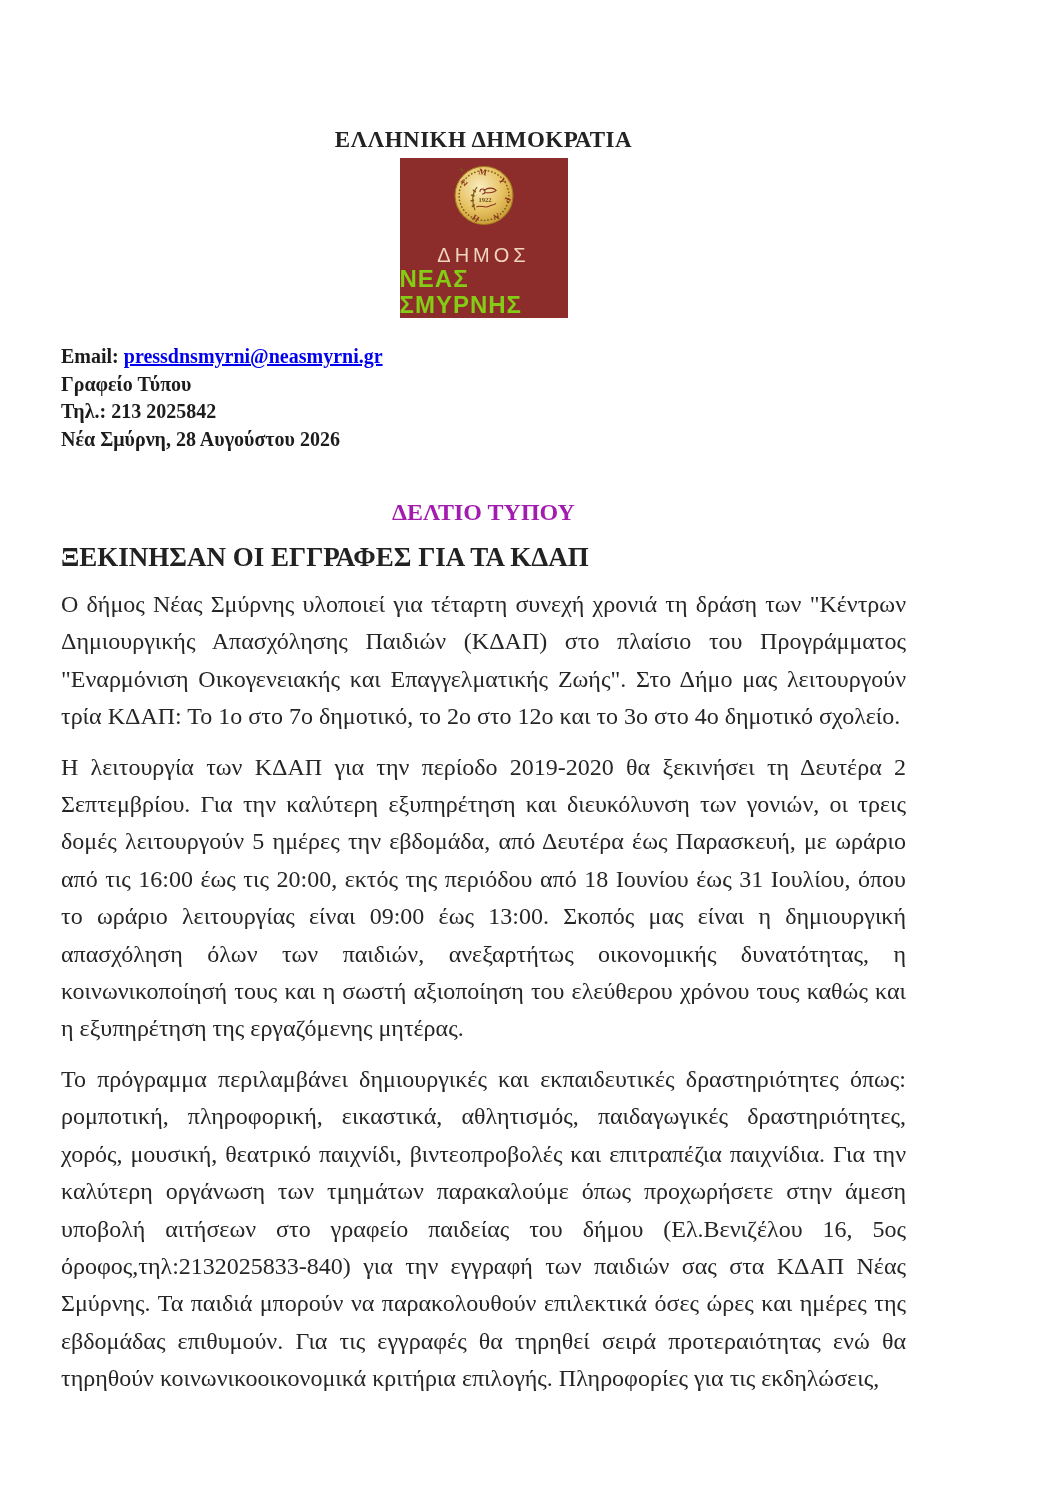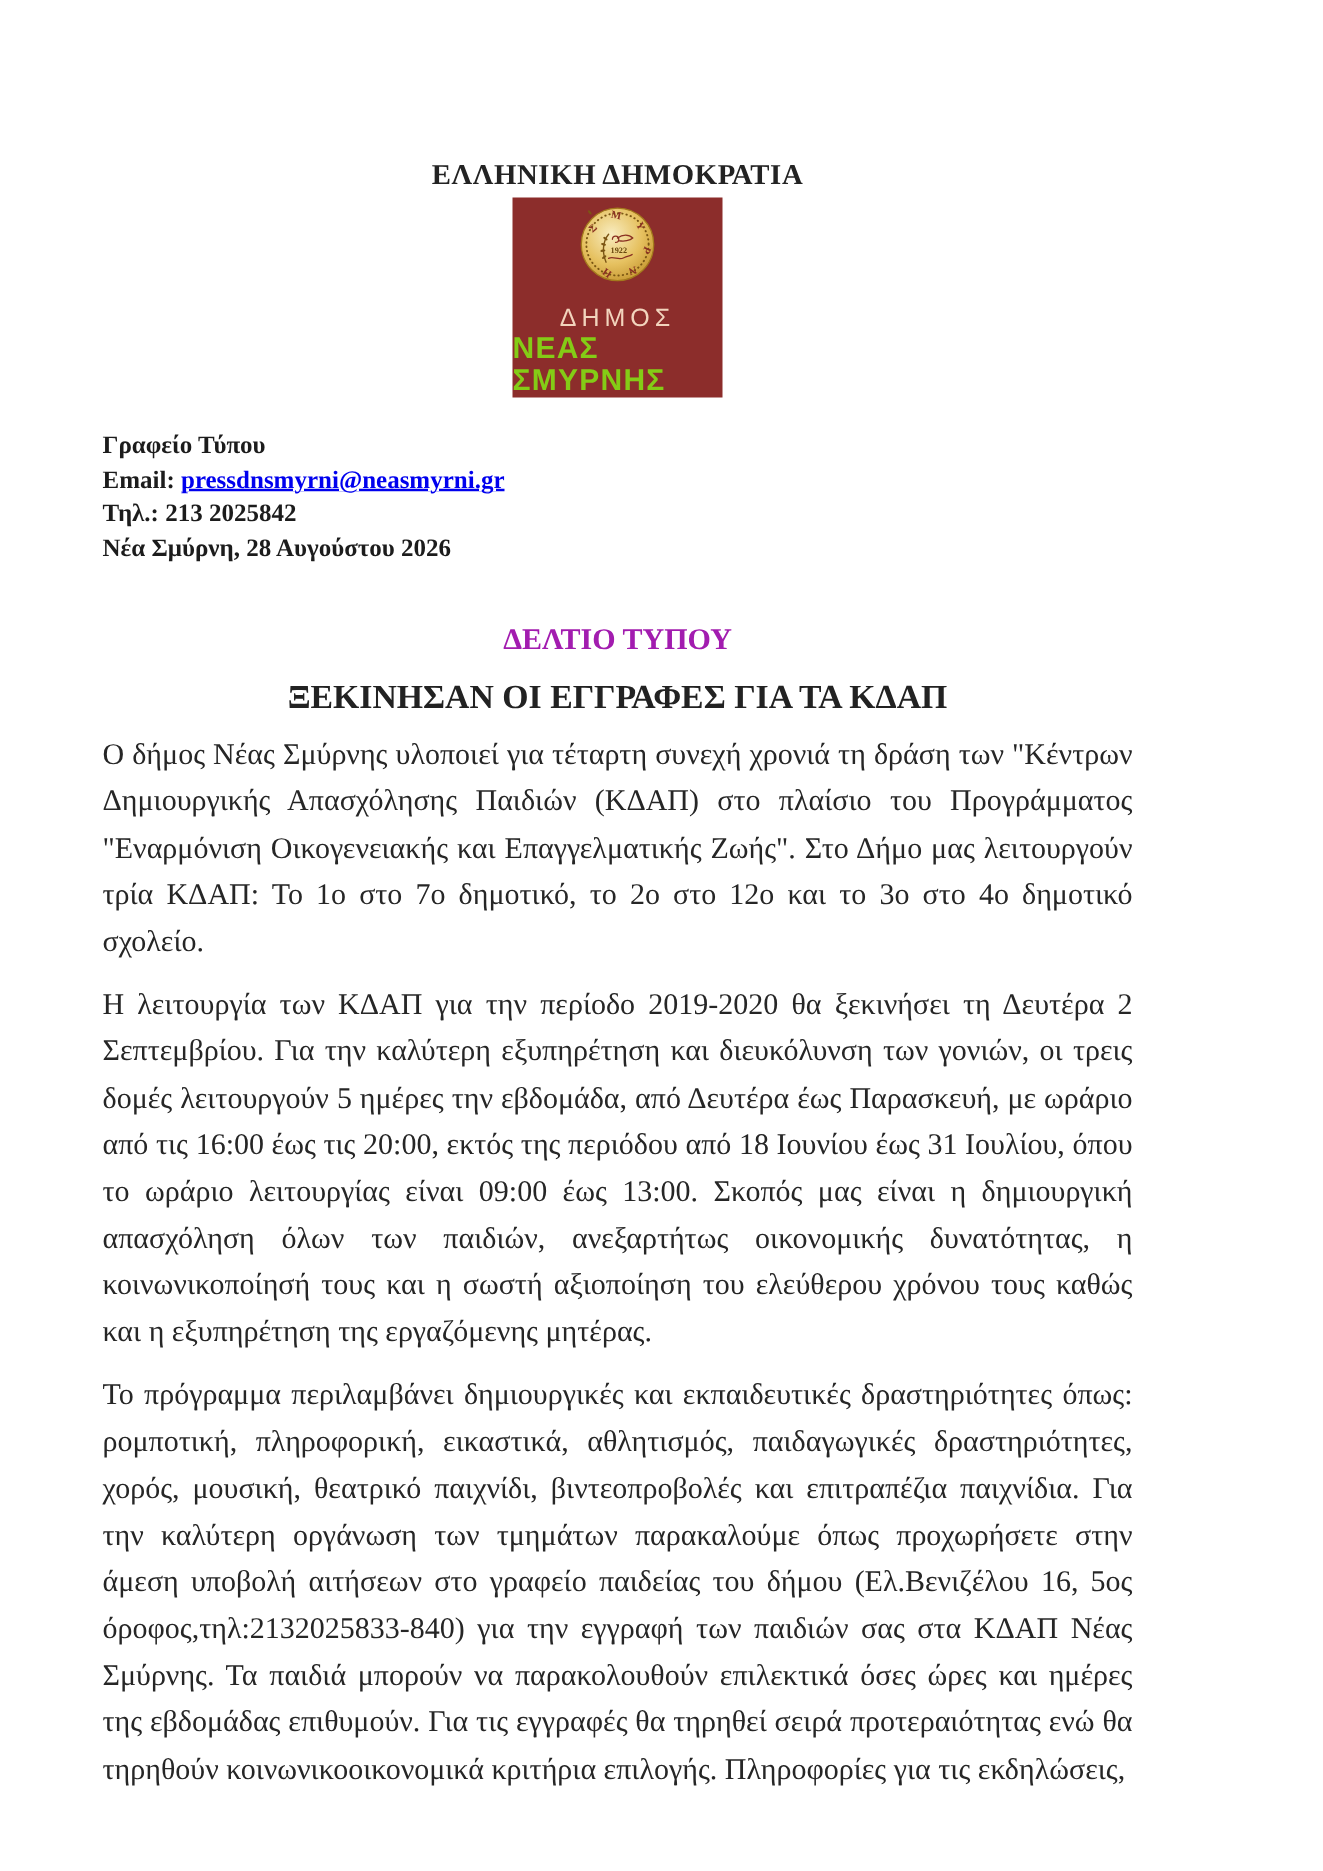--- a/index.html
+++ b/index.html
@@ -8,21 +8,21 @@
     background: #ffffff;
   }
   .page {
     position: relative;
     width: 1058px;
     height: 1497px;
     background: #ffffff;
     font-family: "Liberation Serif", "DejaVu Serif", serif;
     color: #1c1c1c;
     box-sizing: border-box;
-    padding: 126px 152px 0 82px;
+    padding: 126px 152px 0 61px;
     overflow: hidden;
   }
   .republic-title {
     text-align: center;
     font-weight: bold;
     font-size: 23px;
     line-height: 27px;
     letter-spacing: 0.5px;
     color: #232323;
   }
@@ -76,21 +76,20 @@
   .kicker {
     margin-top: 46px;
     text-align: center;
     font-weight: bold;
     font-size: 24px;
     line-height: 27px;
     color: #a21caf;
   }
   .headline {
     margin: 16px 0 0 0;
-    text-align: center;
     font-weight: bold;
     font-size: 27px;
     line-height: 31px;
     color: #222222;
   }
   .body-par {
     margin: 13px 0 0 0;
     font-size: 24px;
     line-height: 37.4px;
     text-align: justify;
@@ -129,25 +128,25 @@
       </g>
       <path d="M 52,52 a 5,5 0 1 1 5,5 M 60,50 C 68,44 78,44 84,50 C 80,54 70,56 62,54" fill="none" stroke="#8a3122" stroke-width="2" stroke-linecap="round"></path>
       <text x="62" y="73" text-anchor="middle" font-size="13" font-weight="bold" fill="#6b4a10" font-family="Liberation Serif, serif">1922</text>
       <path d="M 46,82 C 54,78 62,86 70,81 C 76,78 80,79 83,76" fill="none" stroke="#8a3122" stroke-width="2" stroke-linecap="round"></path>
     </svg>
     <div class="muni-line1">ΔΗΜΟΣ</div>
     <div class="muni-line2">ΝΕΑΣ ΣΜΥΡΝΗΣ</div>
   </div>
 
   <div class="contact-block">
-    <div>Γραφείο Τύπου</div>
     <div>
       <span>Email:</span>
       <a class="email-link">pressdnsmyrni@neasmyrni.gr</a>
     </div>
+    <div>Γραφείο Τύπου</div>
     <div class="phone-row">
       <span>Τηλ.: 213 2025842</span>
       <span class="dateline">Νέα Σμύρνη, 28 Αυγούστου 2026</span>
     </div>
   </div>
 
   <div class="kicker">ΔΕΛΤΙΟ ΤΥΠΟΥ</div>
 
   <h1 class="headline">ΞΕΚΙΝΗΣΑΝ ΟΙ ΕΓΓΡΑΦΕΣ ΓΙΑ ΤΑ ΚΔΑΠ</h1>
 

